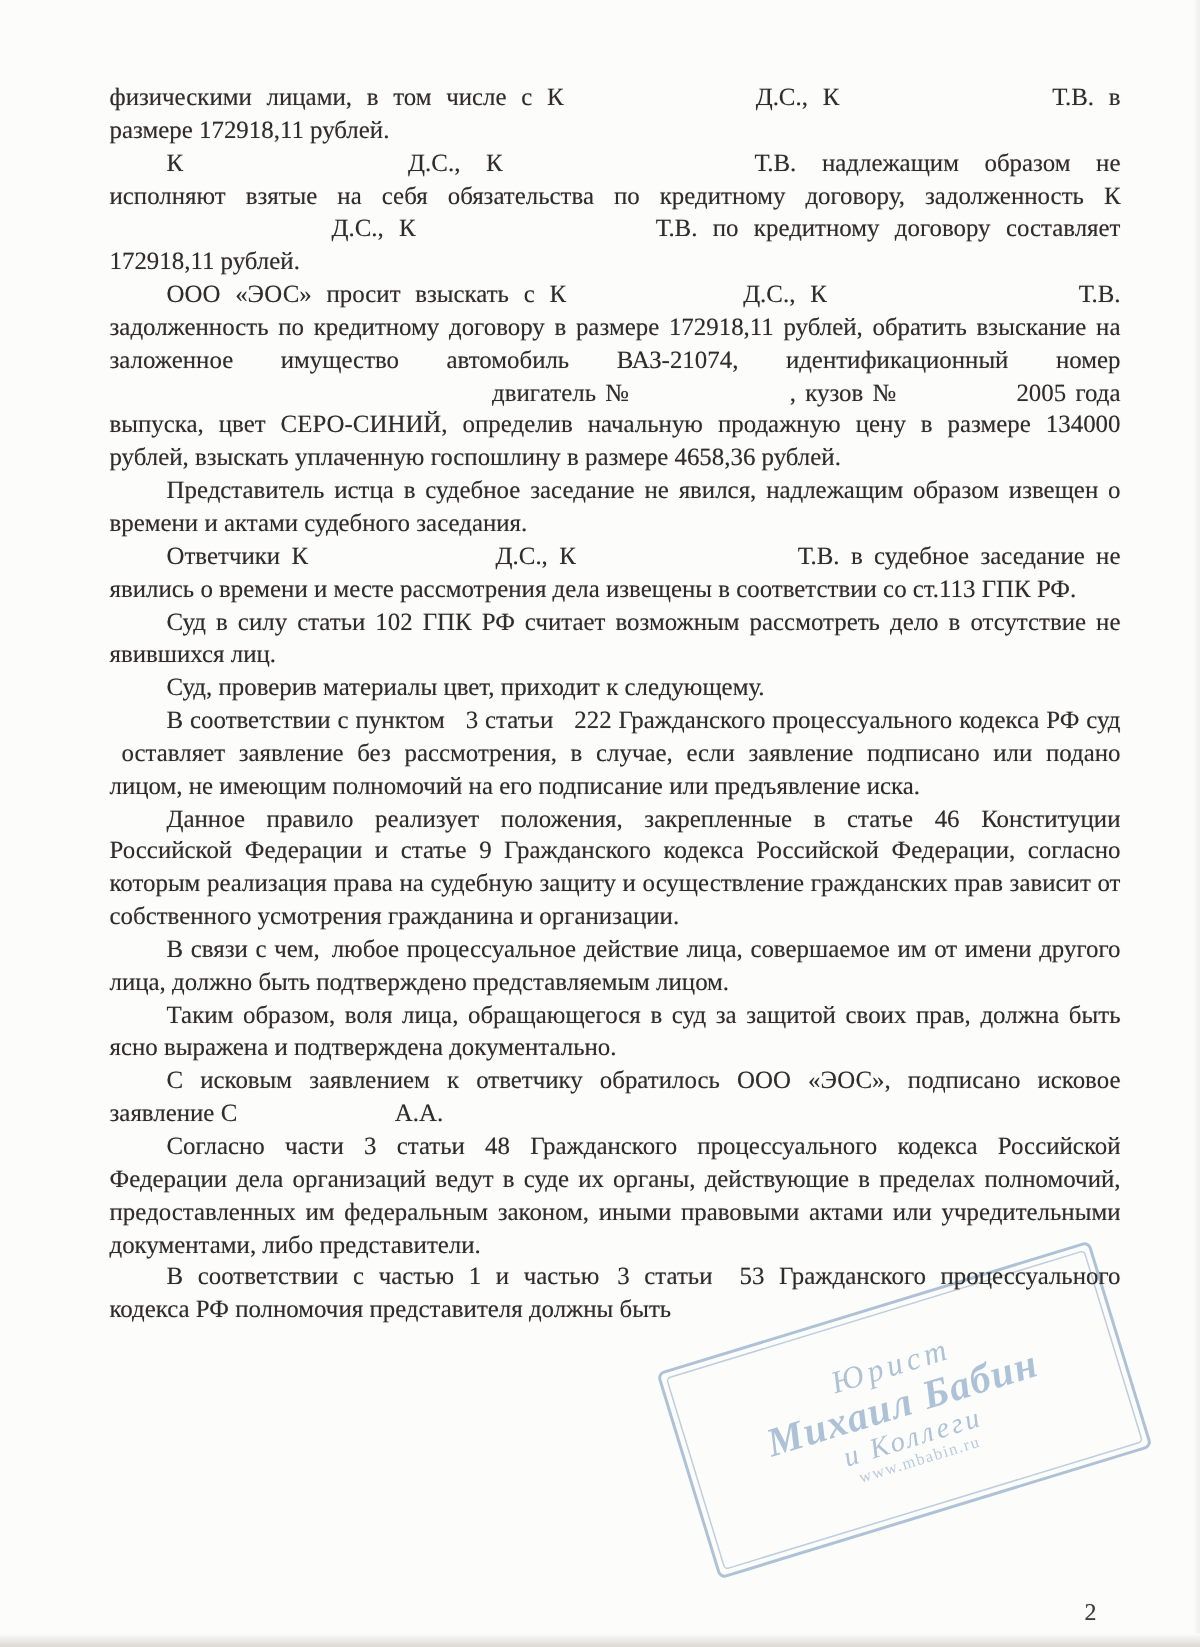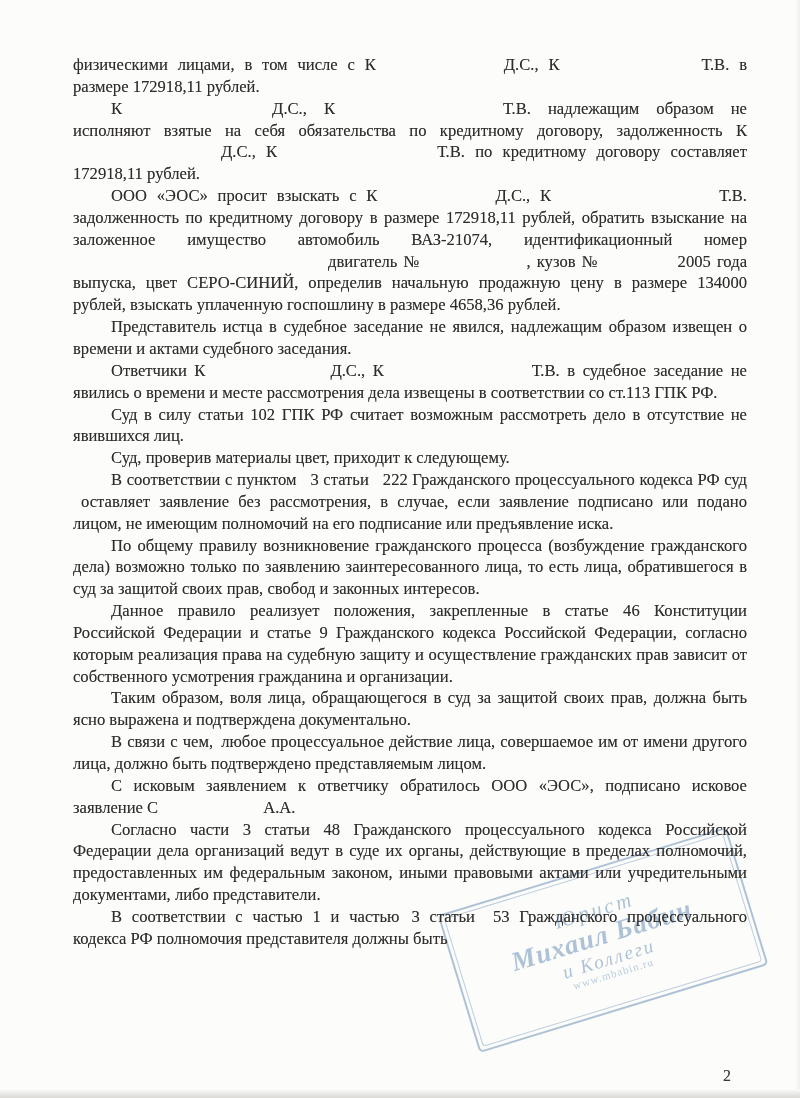--- a/index.html
+++ b/index.html
@@ -88,24 +88,23 @@
     </div>
   <div class="content" id="doc-body">
       <p class="para no-indent">физическими лицами, в том числе с К<span class="gap" style="width: 128px;"></span>Д.С., К<span class="gap" style="width: 142px;"></span>Т.В. в размере 172918,11 рублей.</p>
       <p class="para">К<span class="gap" style="width: 150px;"></span>Д.С., К<span class="gap" style="width: 168px;"></span>Т.В. надлежащим образом не исполняют взятые на себя обязательства по кредитному договору, задолженность К<span class="gap" style="width: 148px;"></span>Д.С., К<span class="gap" style="width: 160px;"></span>Т.В. по кредитному договору составляет 172918,11 рублей.</p>
       <p class="para">ООО «ЭОС» просит взыскать с К<span class="gap" style="width: 118px;"></span>Д.С., К<span class="gap" style="width: 168px;"></span>Т.В. задолженность по кредитному договору в размере 172918,11 рублей, обратить взыскание на заложенное имущество автомобиль ВАЗ-21074, идентификационный номер<span class="gap" style="width: 255px;"></span>двигатель №<span class="gap" style="width: 105px;"></span>, кузов №<span class="gap" style="width: 78px;"></span>2005 года выпуска, цвет СЕРО-СИНИЙ, определив начальную продажную цену в размере 134000 рублей, взыскать уплаченную госпошлину в размере 4658,36 рублей.</p>
       <p class="para">Представитель истца в судебное заседание не явился, надлежащим образом извещен о времени и актами судебного заседания.</p>
       <p class="para">Ответчики К<span class="gap" style="width: 125px;"></span>Д.С., К<span class="gap" style="width: 148px;"></span>Т.В. в судебное заседание не явились о времени и месте рассмотрения дела извещены в соответствии со ст.113 ГПК РФ.</p>
       <p class="para">Суд в силу статьи 102 ГПК РФ считает возможным рассмотреть дело в отсутствие не явившихся лиц.</p>
       <p class="para">Суд, проверив материалы цвет, приходит к следующему.</p>
       <p class="para">В соответствии с пунктом<span class="gap" style="width: 14px;"></span>3 статьи<span class="gap" style="width: 14px;"></span>222 Гражданского процессуального кодекса РФ суд<span class="gap" style="width: 8px;"></span>оставляет заявление без рассмотрения, в случае, если заявление подписано или подано лицом, не имеющим полномочий на его подписание или предъявление иска.</p>
-      <p class="para">По общему правилу возникновение гражданского процесса (возбуждение гражданского дела) возможно только по заявлению заинтересованного лица, то есть лица, обратившегося в суд за защитой своих прав, свобод и законных интересов.</p>
       <p class="para">Данное правило реализует положения, закрепленные в статье 46 Конституции Российской Федерации и статье 9 Гражданского кодекса Российской Федерации, согласно которым реализация права на судебную защиту и осуществление гражданских прав зависит от собственного усмотрения гражданина и организации.</p>
+      <p class="para">В связи с чем,<span class="gap" style="width: 8px;"></span>любое процессуальное действие лица, совершаемое им от имени другого лица, должно быть подтверждено представляемым лицом.</p>
       <p class="para">Таким образом, воля лица, обращающегося в суд за защитой своих прав, должна быть ясно выражена и подтверждена документально.</p>
-      <p class="para">В связи с чем,<span class="gap" style="width: 8px;"></span>любое процессуальное действие лица, совершаемое им от имени другого лица, должно быть подтверждено представляемым лицом.</p>
       <p class="para">С исковым заявлением к ответчику обратилось ООО «ЭОС», подписано исковое заявление С<span class="gap" style="width: 105px;"></span>А.А.</p>
       <p class="para">Согласно части 3 статьи 48 Гражданского процессуального кодекса Российской Федерации дела организаций ведут в суде их органы, действующие в пределах полномочий, предоставленных им федеральным законом, иными правовыми актами или учредительными документами, либо представители.</p>
       <p class="para">В соответствии с частью 1 и частью<span class="gap" style="width: 12px;"></span>3 статьи<span class="gap" style="width: 18px;"></span>53 Гражданского процессуального кодекса РФ полномочия представителя должны быть</p>
     </div>
   <div class="page-number">2</div>
   <div class="scan-right"></div>
   <div class="scan-bottom"></div>
 </div>
 
 </body></html>

